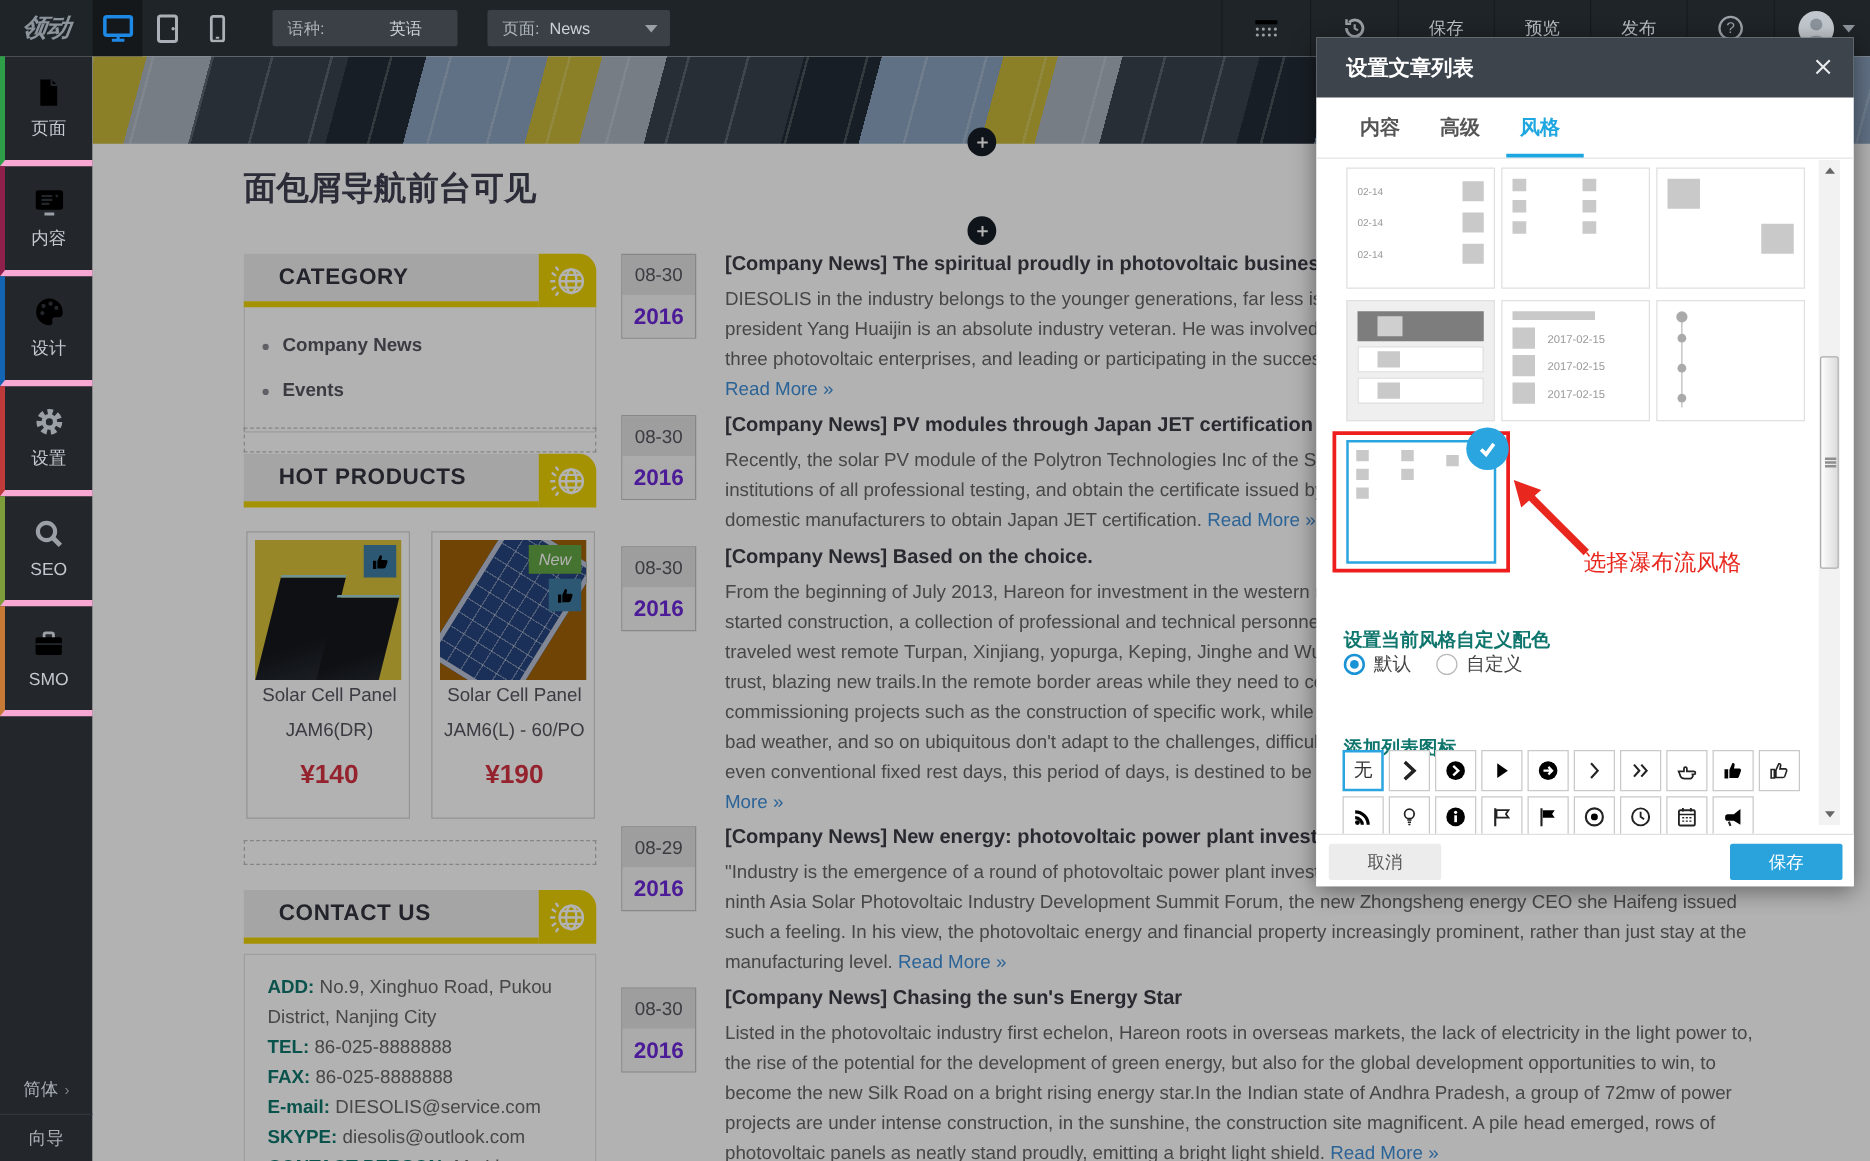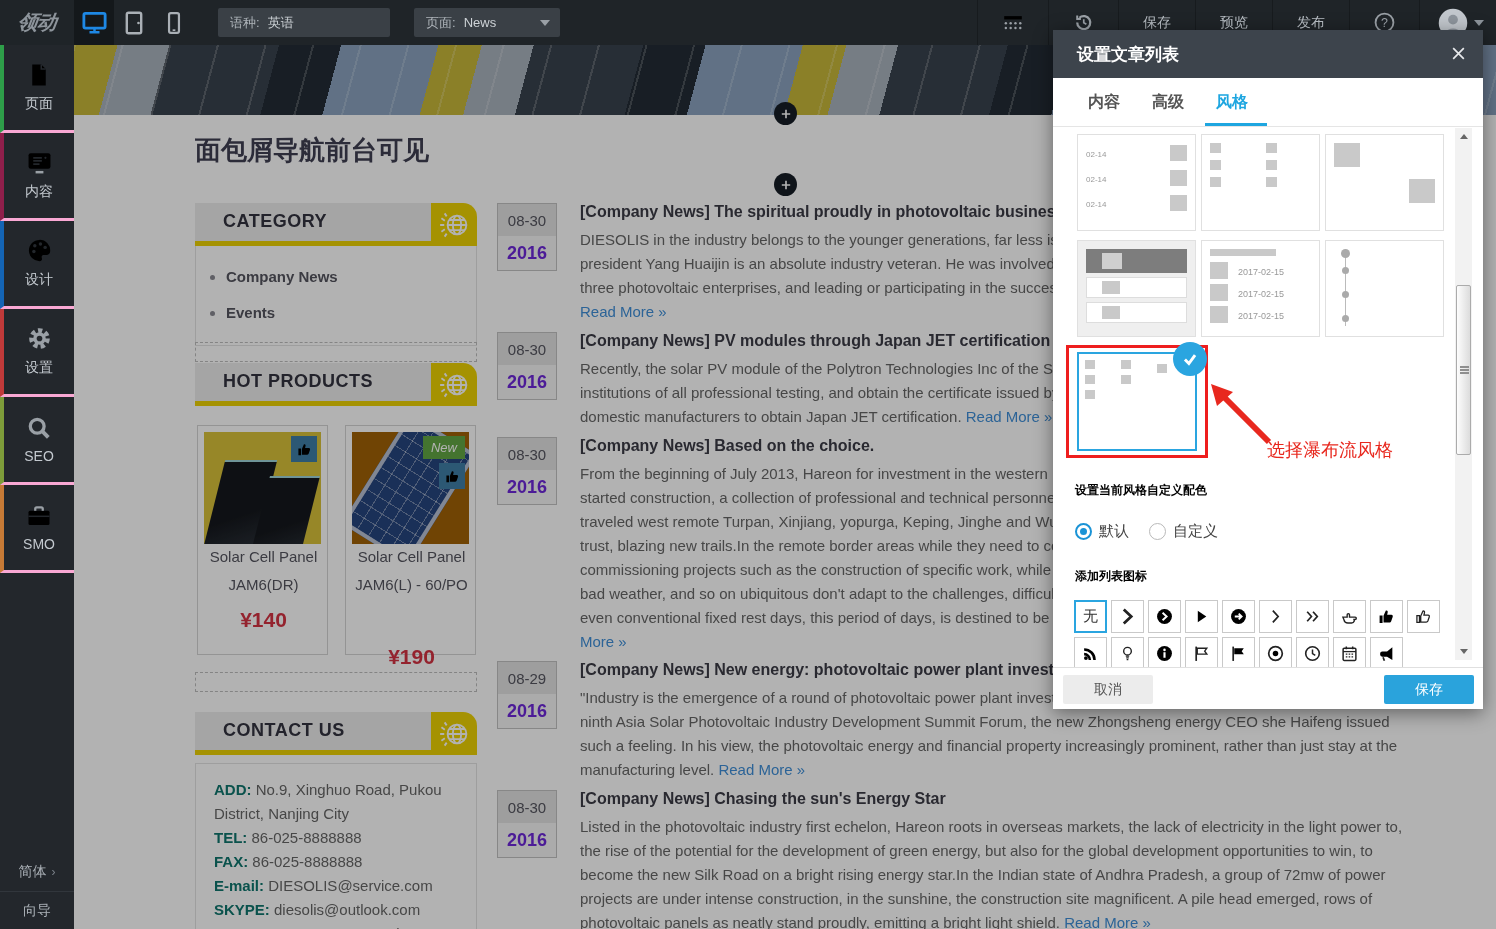--- a/index.html
+++ b/index.html
@@ -6,30 +6,30 @@
   html,body{width:1496px;height:929px;overflow:hidden;background:#fff;position:relative;}
   svg.ic,svg.ig{display:block;}
   
   .tb{position:absolute;left:0;top:0;width:1496px;height:45px;background:#1f2428;z-index:30;display:flex;align-items:center;}
   .tb-logo{width:74px;height:45px;display:flex;align-items:center;justify-content:center;color:#8d949b;font-size:20px;font-weight:bold;font-style:italic;letter-spacing:-1px;transform:skewX(-8deg);}
   .dev{display:flex;align-items:center;height:45px;}
   .dev-btn{width:40px;height:45px;display:flex;align-items:center;justify-content:center;color:#aab0b6;}
   .dev-btn.active{background:#14181b;color:#1e88e5;}
   .tb-field{height:29px;background:#3a4046;border-radius:2px;color:#cdd2d6;font-size:13px;display:flex;align-items:center;padding:0 12px;margin-left:24px;}
   .tb-field .lab{color:#aeb4ba;margin-right:8px;}
-  .fld-lang{width:172px;}
+  .fld-lang{width:148px;gap:44px;}
   .fld-page{width:146px;justify-content:flex-start;position:relative;}
   .fld-page .car{position:absolute;right:10px;top:12px;width:0;height:0;border-left:5px solid transparent;border-right:5px solid transparent;border-top:6px solid #9aa0a6;}
   .tb-right{margin-left:auto;display:flex;align-items:center;height:45px;}
   .tb-act{height:45px;display:flex;align-items:center;justify-content:center;color:#b9bfc5;font-size:14px;border-left:1px solid #171b1e;padding:0 24px;}
   .tb-ico{color:#9aa0a6;}
   .tb-caret{width:0;height:0;border-left:5px solid transparent;border-right:5px solid transparent;border-top:6px solid #8d949b;margin:0 8px 0 6px;}
   
   .sb{position:absolute;left:0;top:45px;width:74px;bottom:0;background:#23272c;z-index:30;}
-  .sb-item{height:88px;display:flex;flex-direction:column;align-items:center;justify-content:center;gap:8px;color:#c3c9cf;font-size:14px;border-left:4px solid transparent;border-bottom:3px solid #f9a8d4;}
+  .sb-item{height:88px;display:flex;flex-direction:column;align-items:center;justify-content:center;gap:8px;color:#c3c9cf;font-size:14px;border-left:4px solid transparent;border-bottom:5px solid #f9a8d4;}
   .sb-item svg{color:#9aa0a6;}
   .sb-1{border-left-color:#2e9e49;}
   .sb-2{border-left-color:#8f1f4b;}
   .sb-3{border-left-color:#1464b4;}
   .sb-4{border-left-color:#bf3a3a;}
   .sb-5{border-left-color:#7d9c3a;}
   .sb-6{border-left-color:#c67a36;}
   .sb-bottom{position:absolute;left:0;bottom:0;width:74px;}
   .sb-lang{height:38px;display:flex;align-items:center;justify-content:center;color:#aab0b6;font-size:14px;gap:5px;}
   .sb-lang .gt{color:#7b828a;font-size:12px;}
@@ -95,21 +95,21 @@
   .selwrap{position:absolute;left:13px;top:315px;width:142px;height:113px;border:3px solid #ee1e1e;}
   .selthumb{position:absolute;left:8px;top:4px;width:120px;height:99px;border:2px solid #2aa5e0;background:#fff;padding:6px;display:flex;gap:4px;}
   .wf-col{width:33px;display:flex;flex-direction:column;gap:4px;}
   .wf-card{background:#fff;}
   .wf-card .hd{display:flex;gap:2px;margin-bottom:2px;}
   .wf-card .hd .sq{width:10px;height:9px;}
   .wf-card .hd .hls{flex:1;}
   .wf-card .hls .ln{margin:1.5px 0;height:2px;}
   .chk{position:absolute;right:-12px;top:-12px;width:34px;height:34px;border-radius:50%;background:#2aa5e0;display:flex;align-items:center;justify-content:center;}
   .anno-txt{position:absolute;left:214px;top:408px;font-size:18px;color:#e8281e;font-family:"Liberation Serif","DejaVu Serif",serif;}
-  .p-h2{position:absolute;left:22px;font-size:12px;font-weight:bold;color:#000000;}
+  .p-h2{position:absolute;left:22px;font-size:15px;font-weight:bold;color:#0f766e;margin-top:21px;}
   .radio{position:absolute;top:492px;display:flex;align-items:center;gap:7px;font-size:15px;color:#444;}
   .rdot{width:17px;height:17px;border-radius:50%;border:1px solid #b9b9b9;background:#fff;position:relative;}
   .rdot.on{border:2px solid #1a93d6;}
   .rdot.on::after{content:"";position:absolute;left:3px;top:3px;width:7px;height:7px;border-radius:50%;background:#1a93d6;}
   .icong{position:absolute;left:21px;top:570px;width:372px;display:flex;flex-wrap:wrap;gap:4px 4px;}
   .icell{width:33px;height:33px;border:1px solid #c9c9c9;background:#fff;display:flex;align-items:center;justify-content:center;font-size:15px;color:#222;}
   .icell.sel{border:2px solid #2aa5e0;color:#333;}
   
   .psb{position:absolute;left:402px;top:98px;width:17px;height:532px;background:#f2f2f2;}
   .psb .arr{position:absolute;left:0;width:17px;height:17px;display:flex;align-items:center;justify-content:center;}
@@ -452,21 +452,21 @@
       <div class="pan"></div>
       <span class="badge-new">New</span>
       <span class="badge-thumb" style="right:4px;top:31px;">
           <svg class="ic" width="15" height="15" viewBox="0 0 16 16" style="color:#fff">
             <use href="#s-thumbs-up"></use>
           </svg>
         </span>
     </div>
     <div class="prod-name" style="top:122px;">Solar Cell Panel</div>
     <div class="prod-name" style="top:150px;">JAM6(L) - 60/PO</div>
-    <div class="prod-price" style="top:182px;margin-top:37px;">¥190</div>
+    <div class="prod-price" style="top:182px;">¥190</div>
   </div>
   <div class="dashbox" style="top:627px;"></div>
 
   <div class="wg-head" style="top:667px;width:236px;">
     <span class="txt">CONTACT US</span>
     <span class="ybar" style="width:236px;"></span>
     <span class="wg-badge">
         <svg class="ic" width="30" height="30" viewBox="0 0 16 16">
           <use href="#s-globe-sun"></use>
         </svg>

